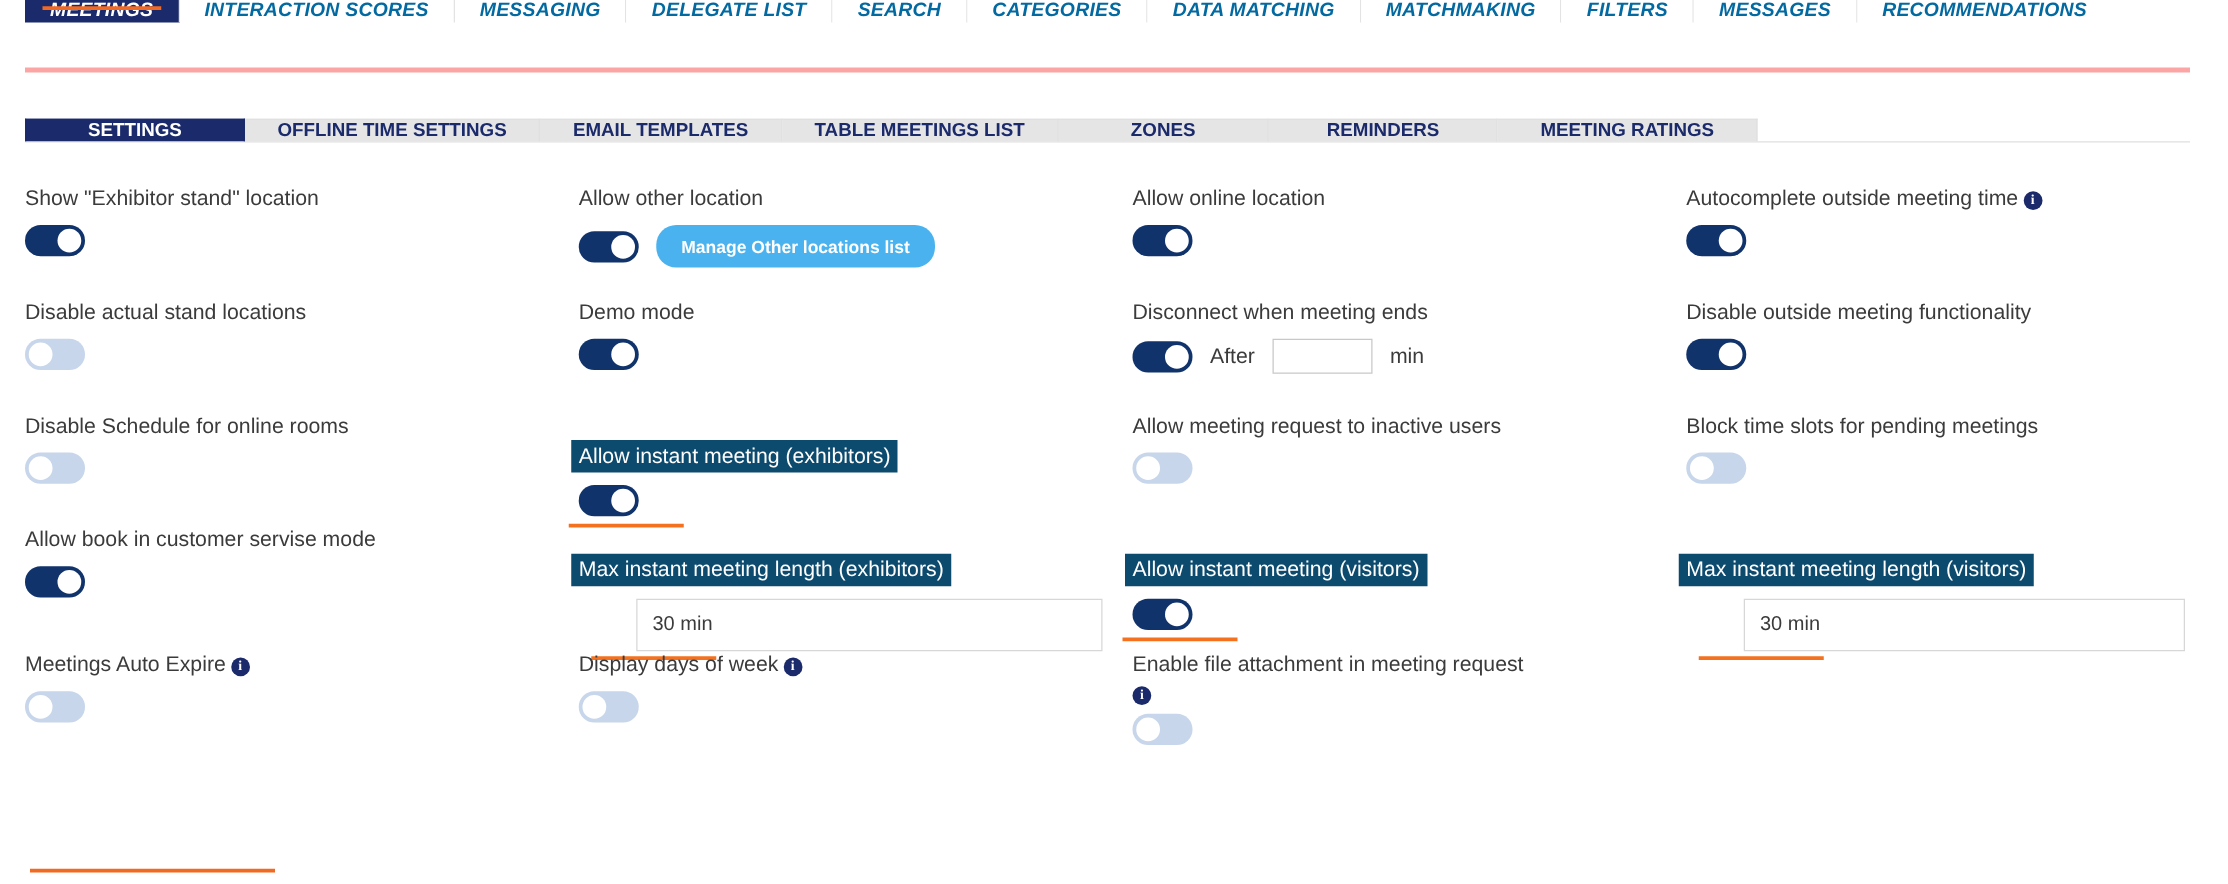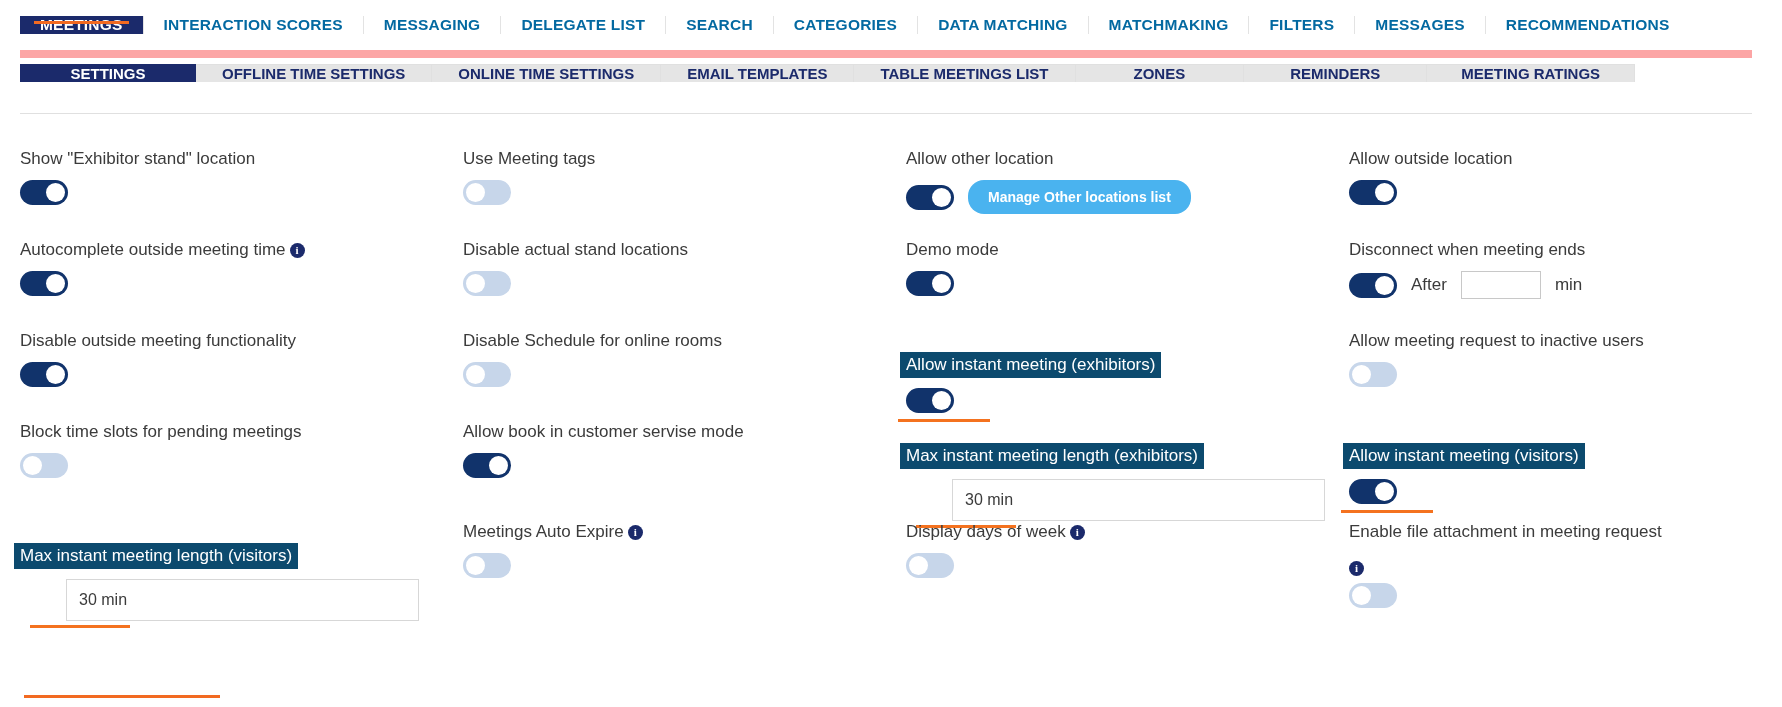--- a/index.html
+++ b/index.html
@@ -8,25 +8,26 @@
     width: 1782px; height: 707px;
     background: #ffffff;
     font-family: "Liberation Sans", sans-serif;
     overflow: hidden;
   }
   .app { position: relative; width: 1782px; height: 707px; background:#fff; }
 
   
   .topbar {
     display: flex;
-    align-items: center;
+    align-items: flex-start;
     height: 58px;
-    border-bottom: 8px solid #fca5a5;
+    border-bottom: 4px solid #fca5a5;
     margin-left: 20px;
     margin-right: 30px;
+    font-style: italic;
   }
   .topbar .tab {
     display: flex;
     align-items: center;
     justify-content: center;
     padding: 0 20px;
     font-size: 15.5px;
     font-weight: bold;
     letter-spacing: .2px;
     color: #0369a1;
@@ -45,21 +46,21 @@
     content: "";
     position: absolute;
     left: 14px; right: 14px; bottom: 10px;
     height: 3px;
     background: #f26a21;
   }
 
   
   .subbar {
     display: flex;
-    align-items: flex-start;
+    align-items: flex-end;
     height: 50px;
     margin-left: 20px;
     margin-right: 30px;
     margin-top: 6px;
     border-bottom: 1px solid #e0e0e0;
   }
   .subbar .tab {
     display: flex;
     align-items: center;
     justify-content: center;
@@ -245,23 +246,20 @@
   </div>
 
   <div class="subbar">
     <div class="tab active" style="width:176px">
         <span>SETTINGS</span>
       </div>
     <div class="tab">
         <span>OFFLINE TIME SETTINGS</span>
       </div>
     <div class="tab">
-        <span>ONLINE TIME SETTINGS</span>
-      </div>
-    <div class="tab">
         <span>EMAIL TEMPLATES</span>
       </div>
     <div class="tab">
         <span>TABLE MEETINGS LIST</span>
       </div>
     <div class="tab" style="padding:0 58px">
         <span>ZONES</span>
       </div>
     <div class="tab" style="padding:0 46px">
         <span>REMINDERS</span>
@@ -276,41 +274,33 @@
 
     <div class="cell">
       <div class="label">Show "Exhibitor stand" location</div>
       <div class="row-under">
         <span class="toggle-wrap">
           <span class="toggle on"><span class="knob"></span></span>
         </span>
       </div>
     </div>
 
-    <div class="cell">
-      <div class="label">Use Meeting tags</div>
-      <div class="row-under">
-        <span class="toggle off">
-            <span class="knob"></span>
-          </span>
-      </div>
-    </div>
 
     <div class="cell">
       <div class="label">Allow other location</div>
       <div class="row-under">
         <span class="toggle on">
             <span class="knob"></span>
           </span>
         <button class="pill-btn">Manage Other locations list</button>
       </div>
     </div>
 
     <div class="cell">
-      <div class="label">Allow outside location</div>
+      <div class="label">Allow online location</div>
       <div class="row-under">
         <span class="toggle on">
             <span class="knob"></span>
           </span>
       </div>
     </div>
 
     <div class="cell">
       <div class="label">
         <span>Autocomplete outside meeting time</span><span class="info-dot">i</span>
@@ -449,21 +439,21 @@
         <span>Display days of week</span><span class="info-dot">i</span>
       </div>
       <div class="row-under">
         <span class="toggle off">
             <span class="knob"></span>
           </span>
       </div>
     </div>
 
     <div class="cell">
-      <div class="label" style="margin-bottom:16px">
+      <div class="label" style="margin-bottom:4px">
         <span>Enable file attachment in meeting request</span>
       </div>
       <div style="margin-bottom:6px"><span class="info-dot" style="margin-left:0">i</span></div>
       <div class="row-under">
         <span class="toggle off">
             <span class="knob"></span>
           </span>
       </div>
     </div>
 

